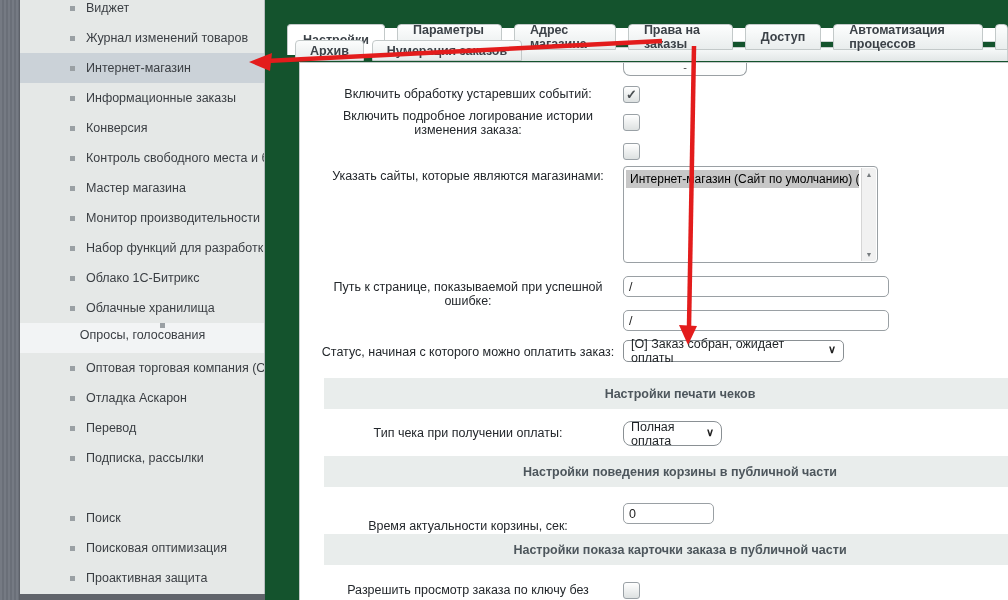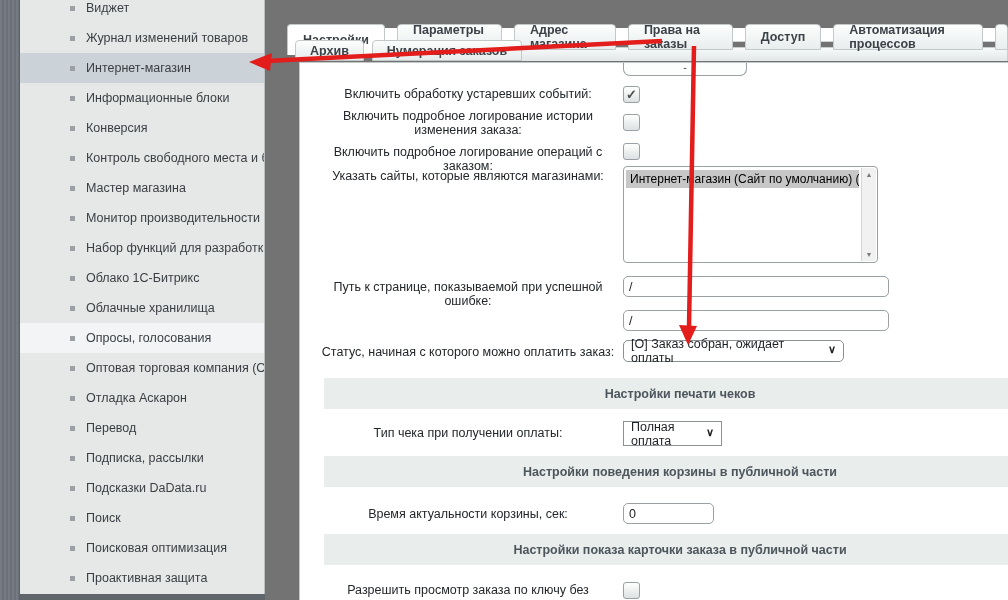--- a/index.html
+++ b/index.html
@@ -1,20 +1,20 @@
 <!DOCTYPE html>
 <html><head>
 <meta charset="utf-8">
 <style>
   * { margin:0; padding:0; box-sizing:border-box; }
   html,body { background:#ecefee; }
   #app {
     position:relative; width:1008px; height:600px; overflow:hidden;
     font-family:"Liberation Sans", sans-serif; font-size:12.5px; color:#23272b;
-    background:#737373;
+    background:#14532d;
   }
   
   .left-strip {
     position:absolute; left:0; top:0; width:20px; height:600px;
     background:repeating-linear-gradient(90deg,#757a83 0 2px,#6a6f78 2px 4px);
     border-right:1px solid #5d6169;
   }
   
   .sidebar {
     position:absolute; left:20px; top:0; width:245px; height:594px;
@@ -22,21 +22,21 @@
   }
   .side-item {
     position:absolute; left:0; width:245px; height:30px;
     display:flex; align-items:center; cursor:pointer; white-space:nowrap;
     color:#3a3e43;
   }
   .side-item .bullet {
     width:5px; height:5px; background:#9aa0a4; margin-left:50px; margin-right:11px; flex:0 0 auto;
   }
   .side-item.selected { background:#cbd2d8; }
-  .side-item.hover { background:#f2f4f5; }
+  .side-item.hover { background:#f2f4f5;flex-direction:column; }
   .sidebar-bottom-bar {
     position:absolute; left:20px; top:594px; width:245px; height:6px; background:#60646b;
   }
   
   .tabs1 { position:absolute; left:287px; top:2px; height:31px; display:flex; gap:12px; z-index:3;margin-top:22px; }
   .tab1 {
     height:26px; padding:0 15px; display:flex; align-items:center; justify-content:center;
     font-weight:bold; color:#3c4248; font-size:12.5px;
     background:linear-gradient(#fdfefe,#e9eded); border:1px solid #c3c9c9;
     border-radius:4px 4px 0 0; cursor:pointer;
@@ -132,21 +132,21 @@
     <div class="side-item" style="top:23px">
         <span class="bullet"></span>
         <span>Журнал изменений товаров</span>
       </div>
     <div class="side-item selected" style="top:53px">
         <span class="bullet"></span>
         <span>Интернет-магазин</span>
       </div>
     <div class="side-item" style="top:83px">
         <span class="bullet"></span>
-        <span>Информационные блоки</span>
+        <span>Информационные заказы</span>
       </div>
     <div class="side-item" style="top:113px">
         <span class="bullet"></span>
         <span>Конверсия</span>
       </div>
     <div class="side-item" style="top:143px">
         <span class="bullet"></span>
         <span>Контроль свободного места и бекапов</span>
       </div>
     <div class="side-item" style="top:173px">
@@ -181,24 +181,20 @@
         <span class="bullet"></span>
         <span>Отладка Аскарон</span>
       </div>
     <div class="side-item" style="top:413px">
         <span class="bullet"></span>
         <span>Перевод</span>
       </div>
     <div class="side-item" style="top:443px">
         <span class="bullet"></span>
         <span>Подписка, рассылки</span>
-      </div>
-    <div class="side-item" style="top:473px">
-        <span class="bullet"></span>
-        <span>Подсказки DaData.ru</span>
       </div>
     <div class="side-item" style="top:503px">
         <span class="bullet"></span>
         <span>Поиск</span>
       </div>
     <div class="side-item" style="top:533px">
         <span class="bullet"></span>
         <span>Поисковая оптимизация</span>
       </div>
     <div class="side-item" style="top:563px">
@@ -244,21 +240,20 @@
   <div class="form-box">
 
     <div class="partial-select">-</div>
 
     <div class="f-label" style="top:24px">Включить обработку устаревших событий:</div>
     <div class="checkbox checked" style="left:323px; top:23px"></div>
 
     <div class="f-label" style="top:46px">Включить подробное логирование истории изменения заказа:</div>
     <div class="checkbox" style="left:323px; top:51px"></div>
 
-    <div class="f-label" style="top:82px">Включить подробное логирование операций с заказом:</div>
     <div class="checkbox" style="left:323px; top:80px"></div>
 
     <div class="f-label" style="top:106px">Указать сайты, которые являются магазинами:</div>
     <div class="listbox">
       <div class="option">Интернет-магазин (Сайт по умолчанию) (s1)</div>
       <div class="scrollbar">
         <div class="arr up">▲</div>
         <div class="arr down">▼</div>
       </div>
     </div>
@@ -270,28 +265,28 @@
 
     <div class="f-label" style="top:282px">Статус, начиная с которого можно оплатить заказ:</div>
     <div class="fake-select" style="left:323px; top:277px; width:221px">
       <span>[O] Заказ собран, ожидает оплаты</span>
       <span class="chev">∨</span>
     </div>
 
     <div class="section-band" style="top:315px">Настройки печати чеков</div>
 
     <div class="f-label" style="top:363px">Тип чека при получении оплаты:</div>
-    <div class="fake-select" style="left:323px; top:358px; width:99px; height:25px; border-radius:0">
+    <div class="fake-select" style="left:323px; top:358px; width:99px; height:25px; border-radius:8px">
       <span>Полная оплата</span>
       <span class="chev">∨</span>
     </div>
 
     <div class="section-band" style="top:393px">Настройки поведения корзины в публичной части</div>
 
-    <div class="f-label" style="top:444px">Время актуальности корзины, сек:</div>
+    <div class="f-label" style="top:456px">Время актуальности корзины, сек:</div>
     <input class="text-input" style="left: 323px; top: 440px; width: 91px;" type="text" value="0">
 
     <div class="section-band" style="top:471px">Настройки показа карточки заказа в публичной части</div>
 
     <div class="f-label" style="top:520px">Разрешить просмотр заказа по ключу без авторизации:</div>
     <div class="checkbox" style="left:323px; top:519px"></div>
   </div>
 
   <svg class="anno" viewBox="0 0 1008 600">
     <g stroke="#e31c1c" fill="#e31c1c">

